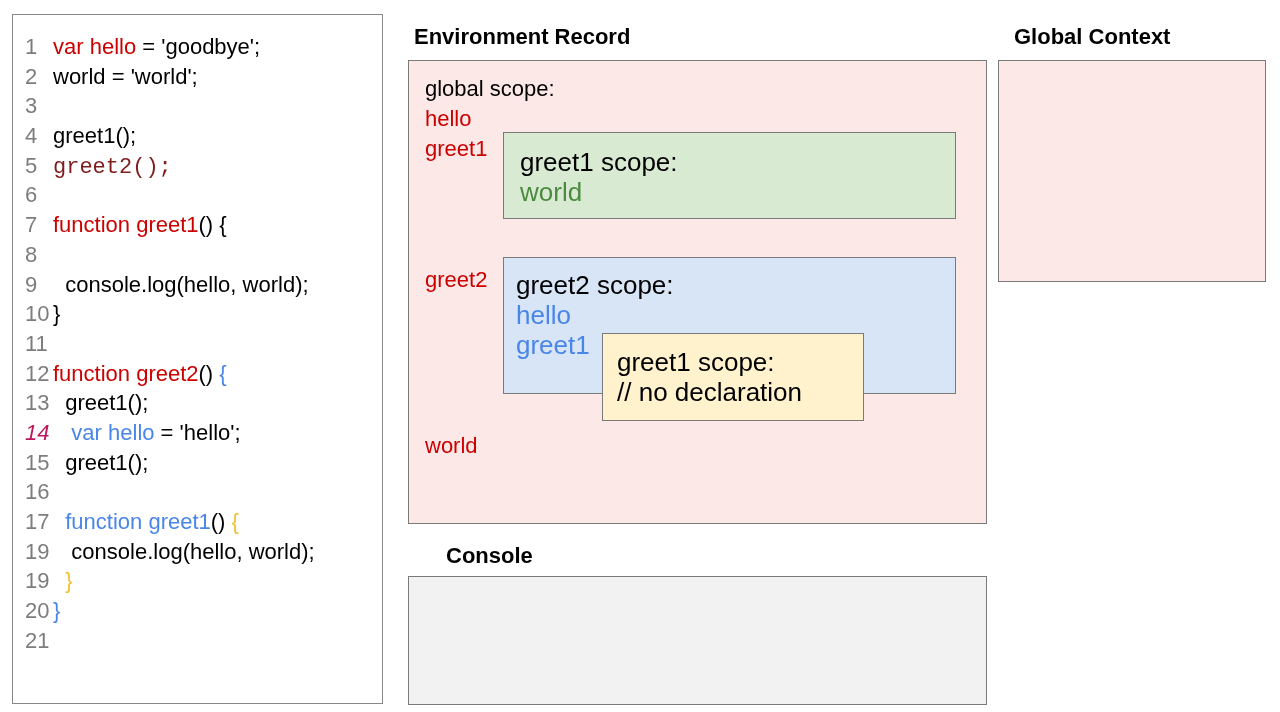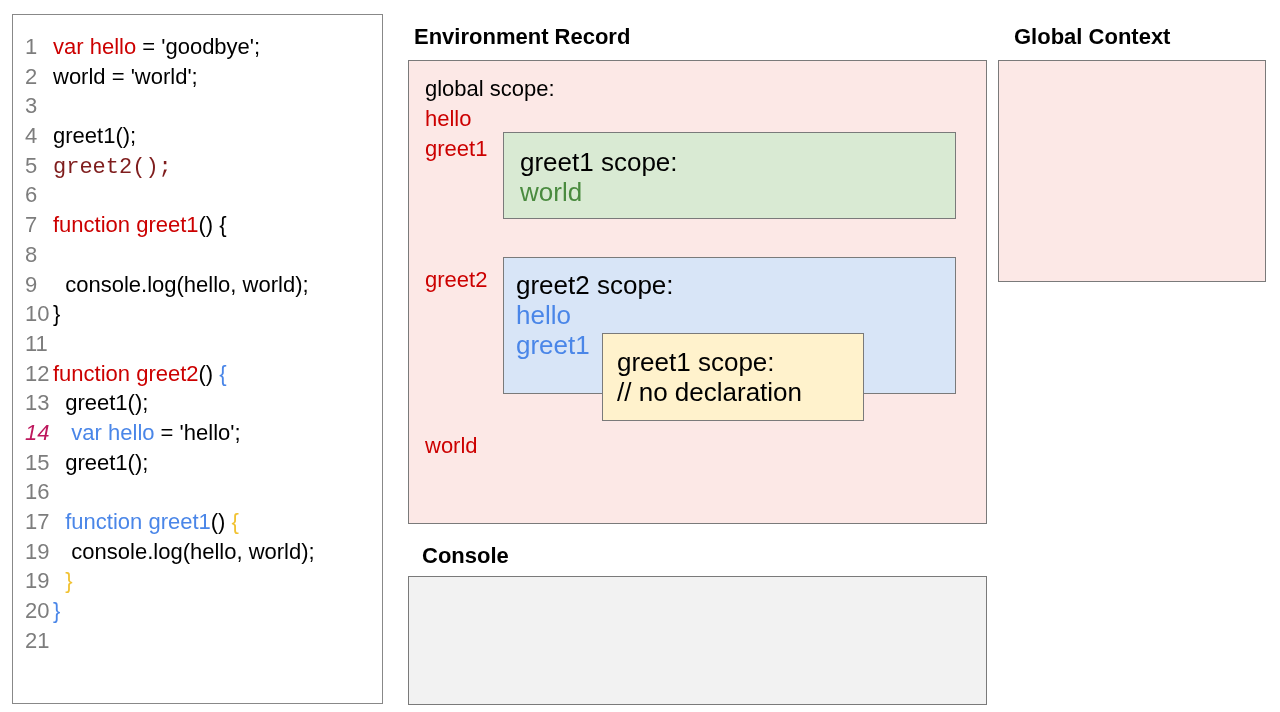--- a/index.html
+++ b/index.html
@@ -16,21 +16,21 @@
     flex: 0 0 40px; padding-left: 12px; text-align: left;
   }
   .code-line .code { white-space: pre; }
 
   
   .section-heading {
     position: absolute; font-size: 22px; font-weight: bold; color: #000; white-space: nowrap;
   }
   .h-er { left: 414px; top: 24px; }
   .h-gc { left: 1014px; top: 24px; }
-  .h-console { left: 422px; top: 543px; }
+  .h-console { left: 446px; top: 543px; }
 
   
   .box { position: absolute; border: 1.5px solid #7a7a7a; }
   .er-box { left: 408px; top: 60px; width: 579px; height: 464px; }
   .gc-box { left: 998px; top: 60px; width: 268px; height: 222px; }
   .console-box { left: 408px; top: 576px; width: 579px; height: 129px; }
 
   .er-box .scope-label-block {
     position: absolute; left: 16px; top: 13px; font-size: 22px; line-height: 30px; white-space: nowrap;
   }

